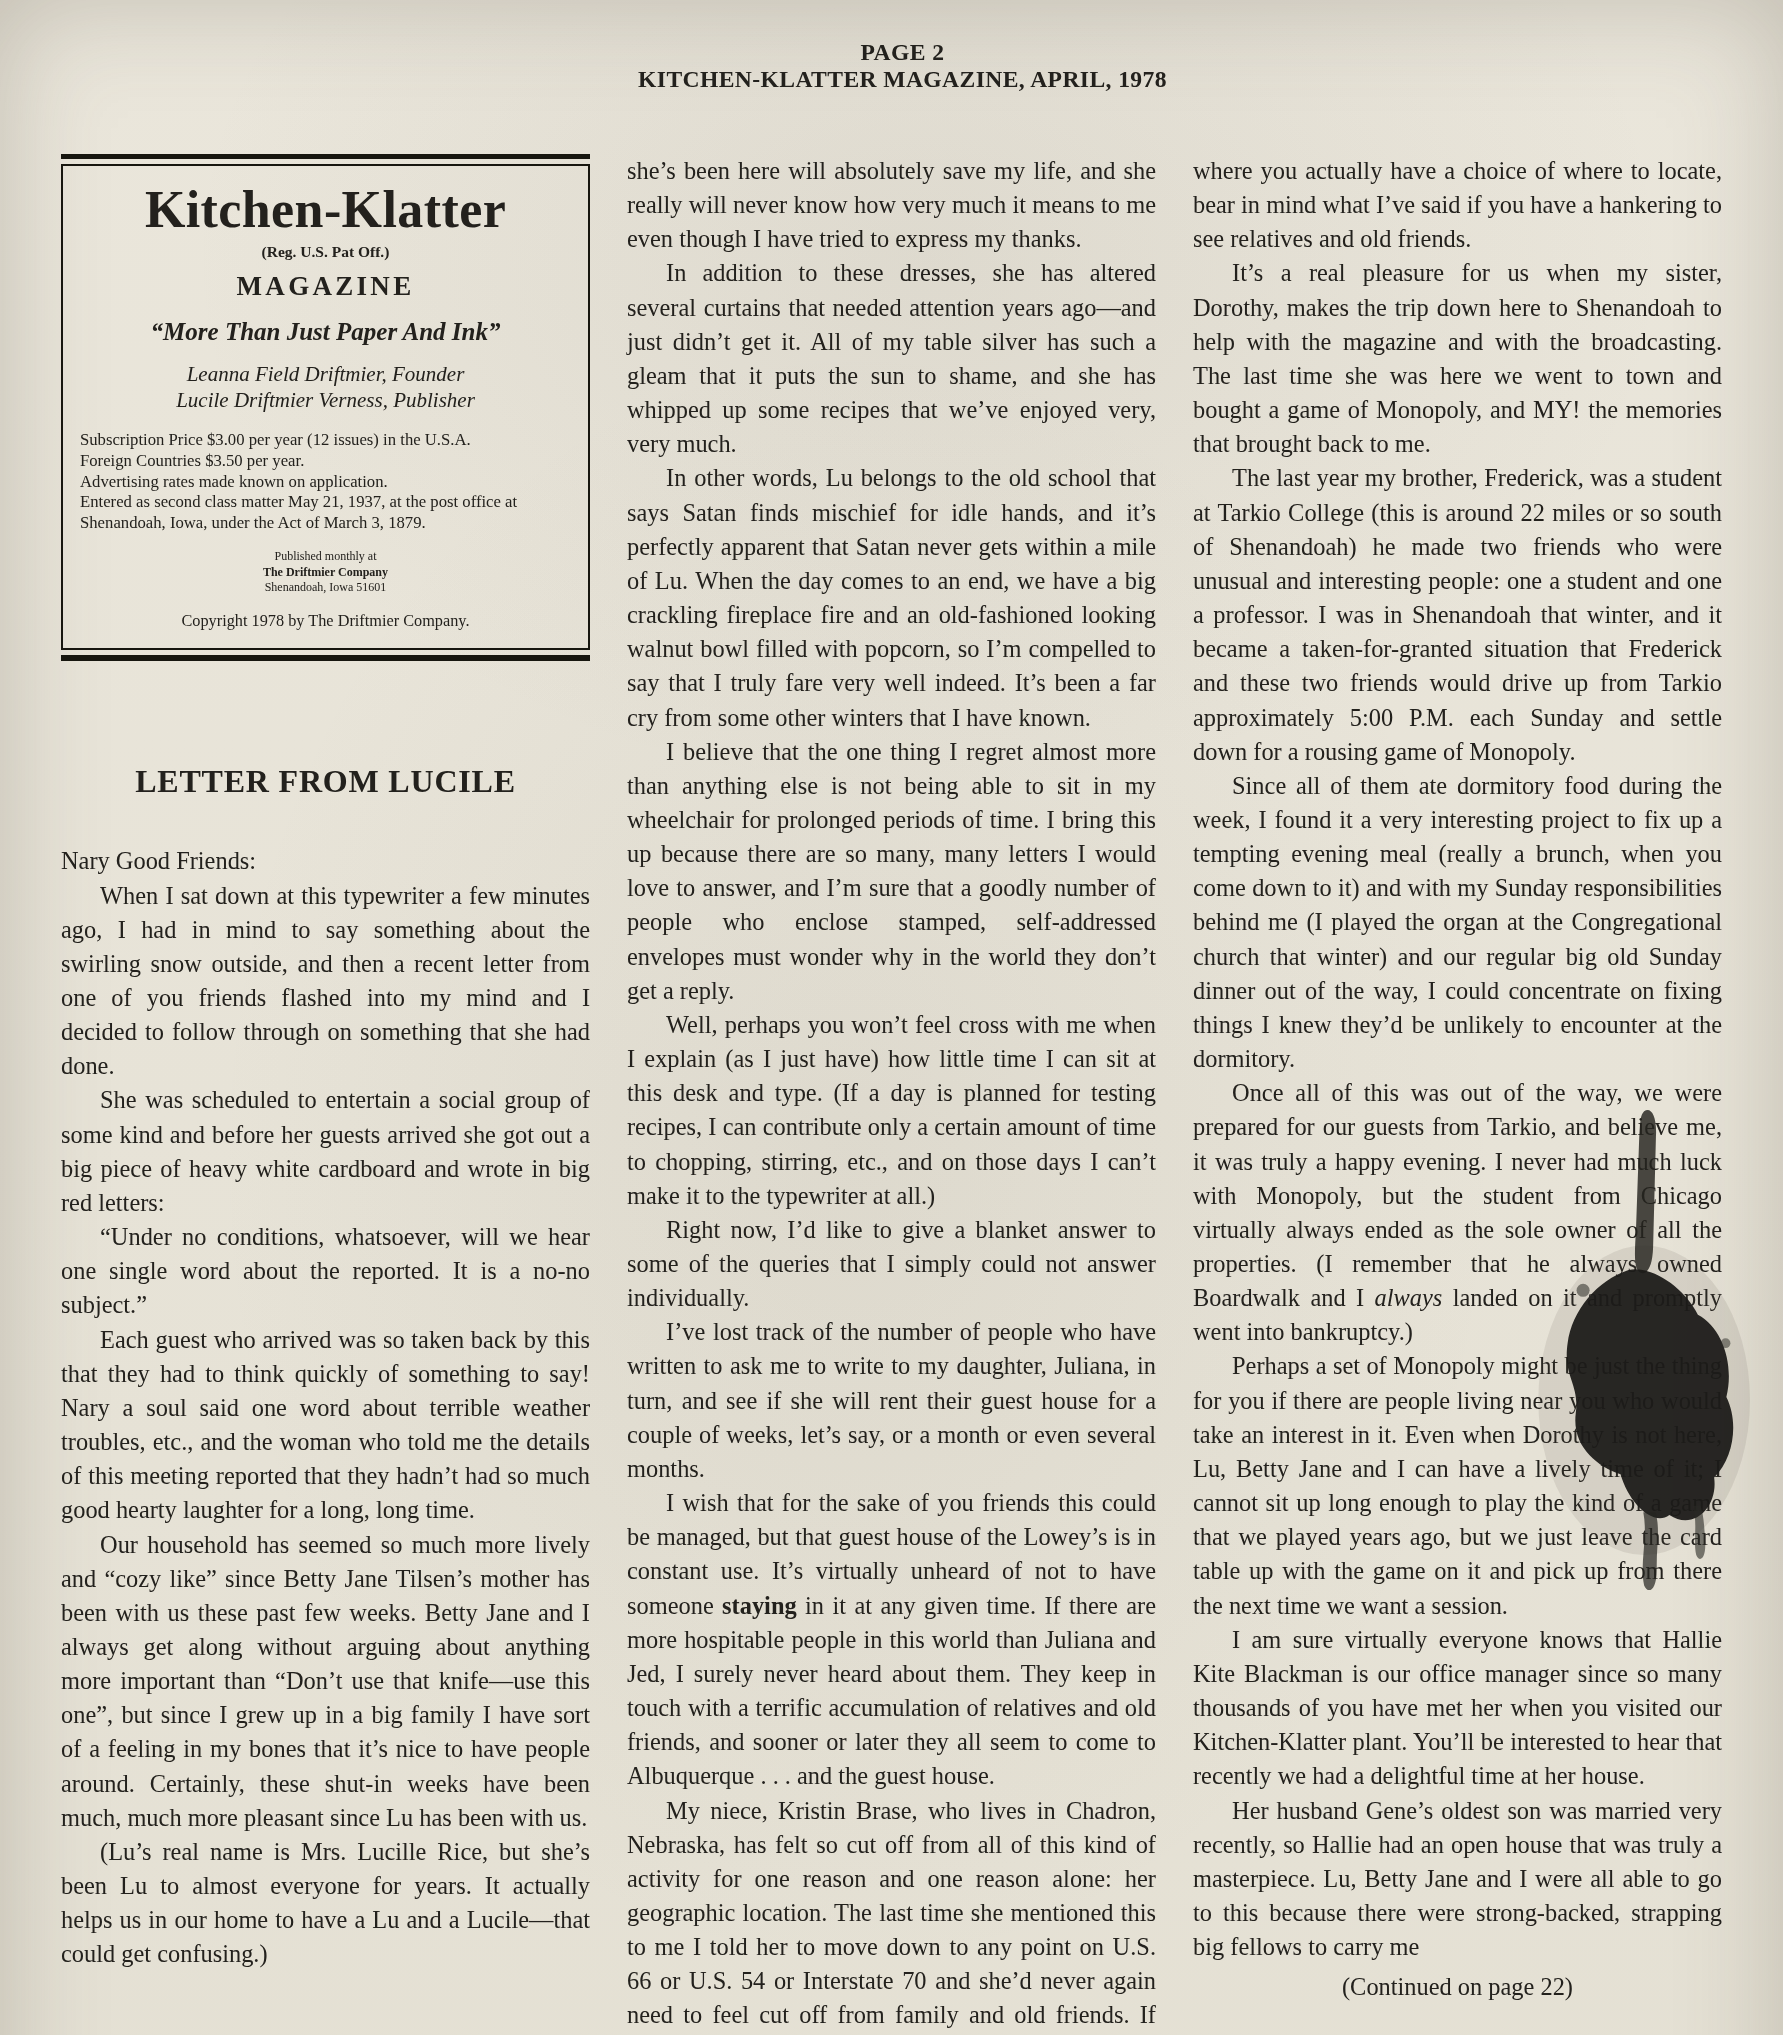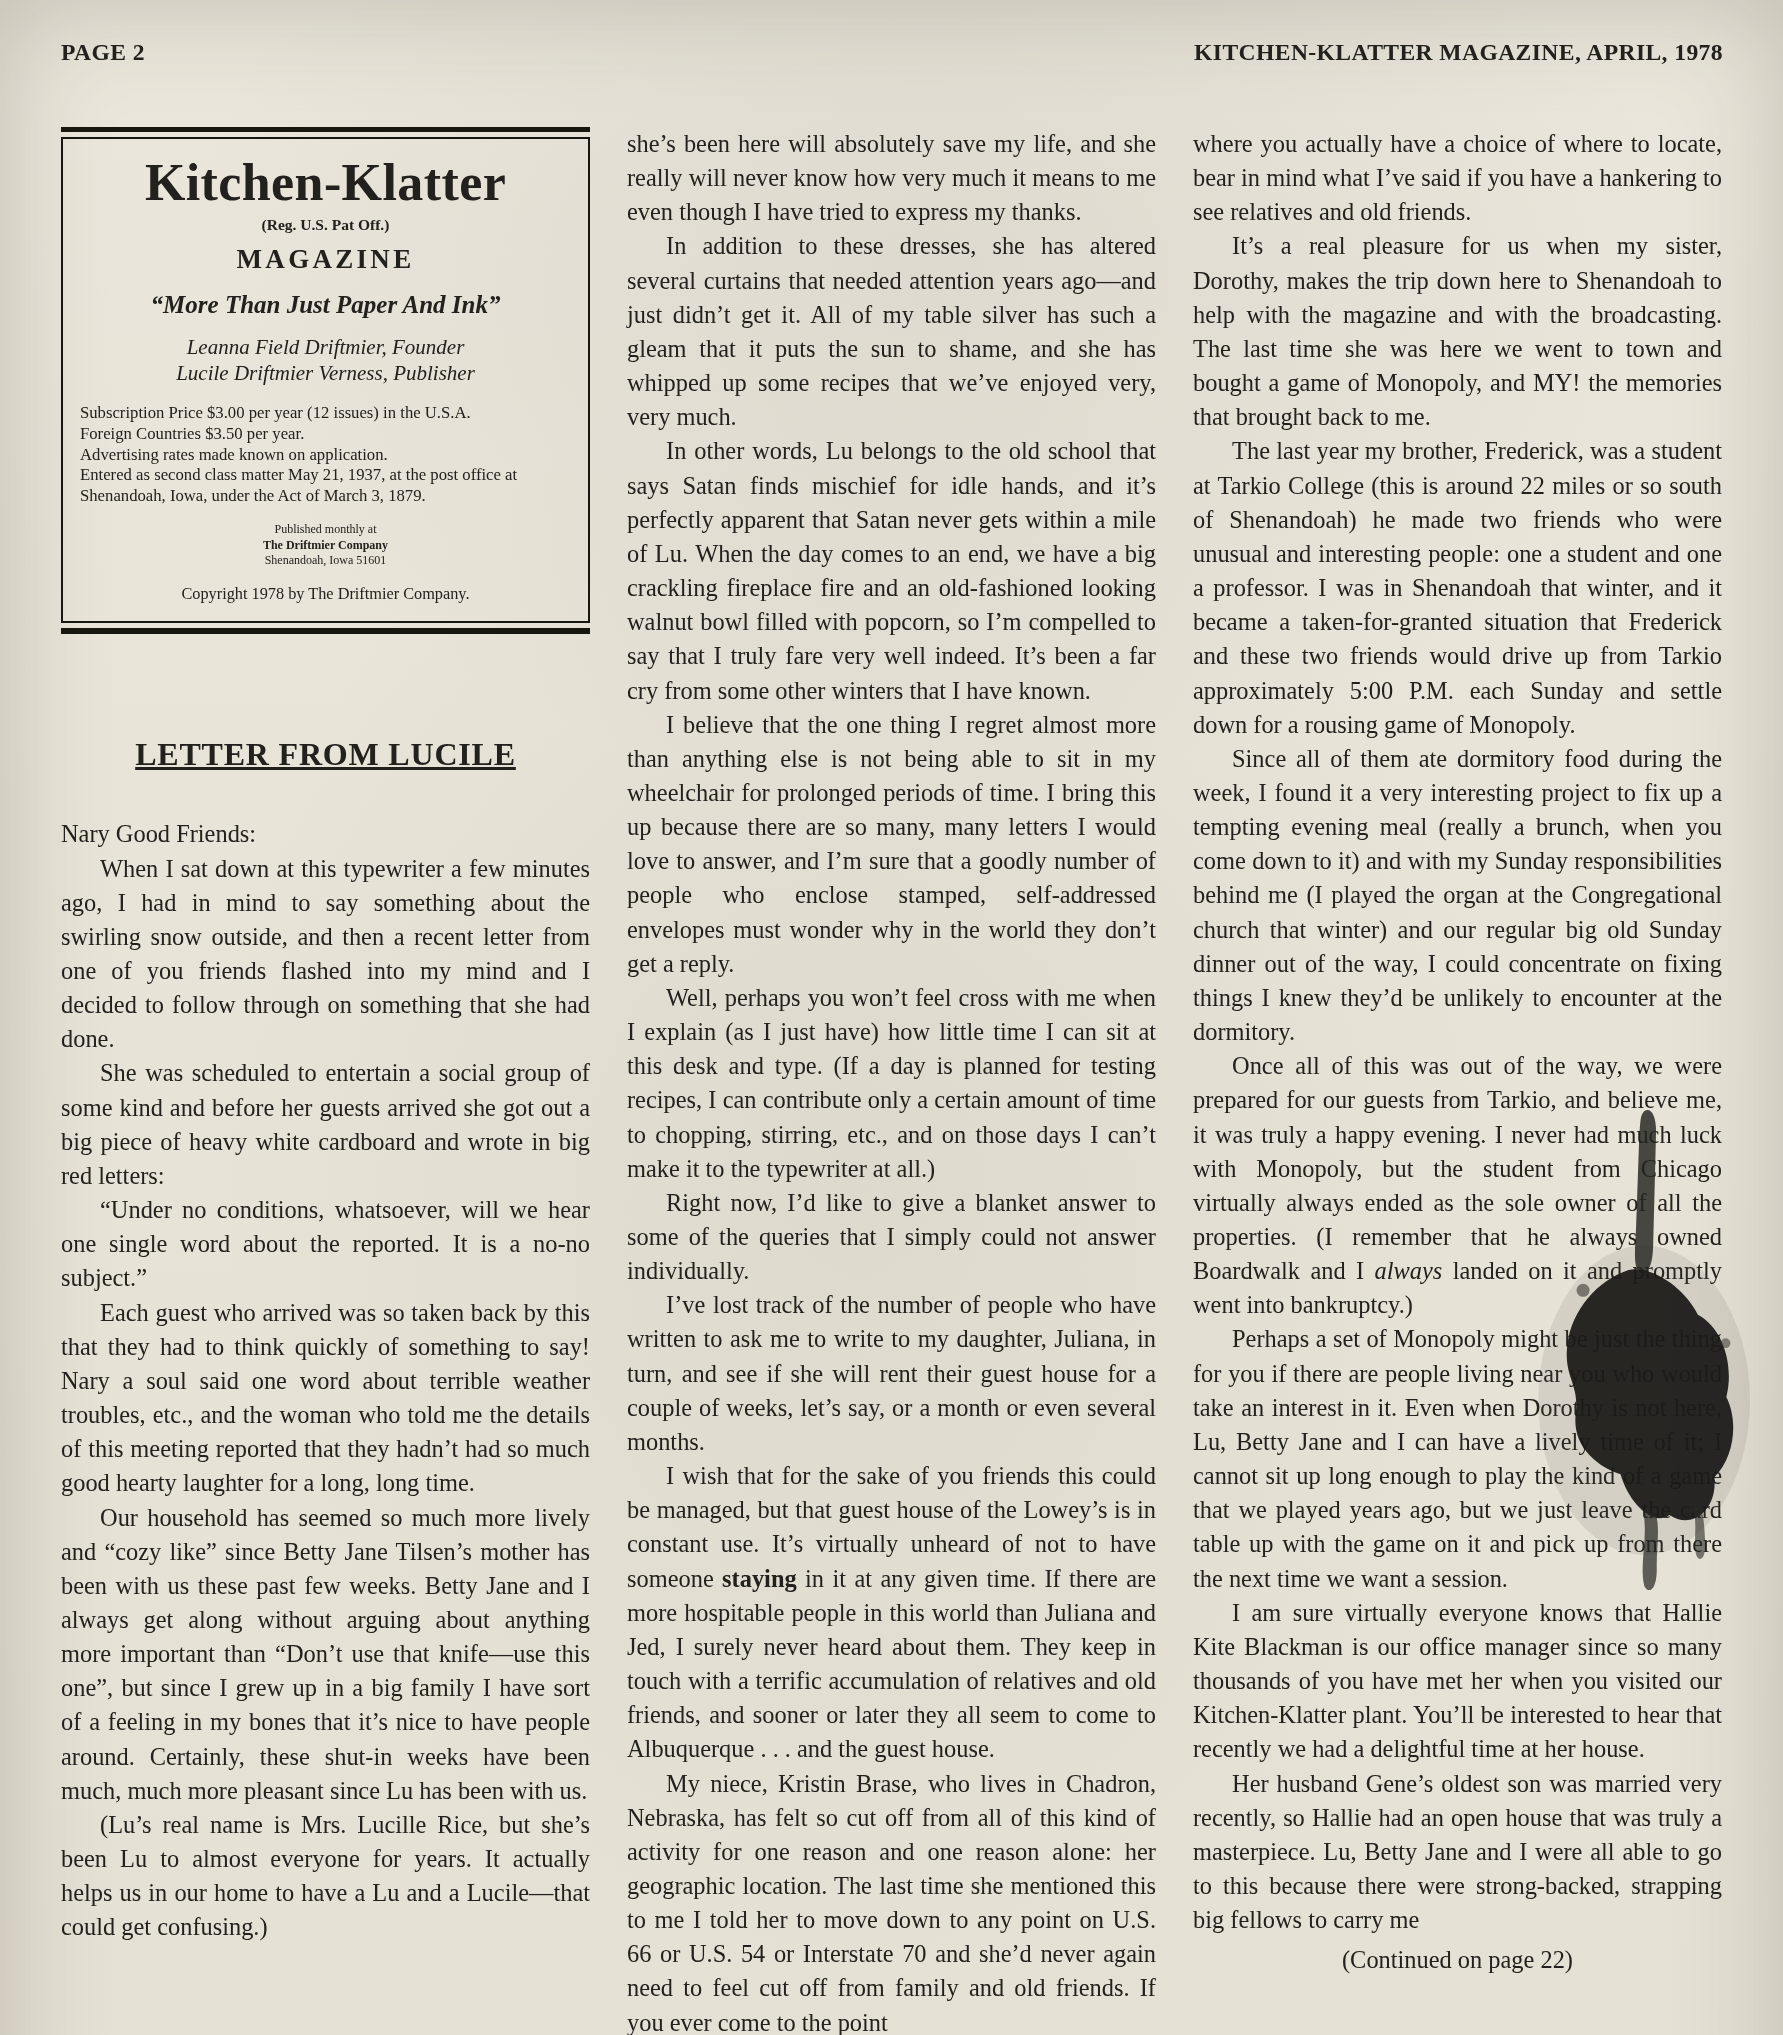--- a/index.html
+++ b/index.html
@@ -11,22 +11,22 @@
     color:#23211d;
     font-family:"Liberation Serif","DejaVu Serif",serif;
     background:
       radial-gradient(ellipse 1058px 773px at 52% 10%, rgba(120,114,102,0.10), transparent 70%),
       radial-gradient(ellipse 896px 1140px at 48% 45%, rgba(110,104,92,0.08), transparent 72%),
       linear-gradient(#eae6db, #e3dfd2);
     box-shadow: inset 0 0 106px rgba(88,82,70,0.28);
   }
   .header {
     display:flex; justify-content:space-between; align-items:center;
-    padding:39px 61px 0 61px;
-    font-weight:bold; font-size:23.6px; letter-spacing:0.4px;
+    padding:39px 40px 0 61px;
+    font-weight:bold; font-size:23.6px; letter-spacing:0.4px;flex-direction:column;
   }
   .cols {
     display:flex; gap:37px;
     padding:0 61px;
     margin-top:61px;
   }
   .col {
     width:529px; flex:0 0 529px;
     font-size:24.4px; line-height:1.4;
     text-align:justify;
@@ -53,21 +53,20 @@
   .mh-sub { text-align:left; font-size:16.7px; line-height:1.24; margin-top:17px; }
   .mh-pub { margin-top:15.5px; font-size:12px; line-height:1.28; }
   .mh-pub .company { font-weight:bold; }
   .mh-copy { font-size:16.3px; margin-top:14.7px; }
 
   .article-heading {
     text-align:center;
     font-size:32px; font-weight:bold;
     letter-spacing:0.8px;
     margin:98px 0 41px 0;
-    text-decoration:underline;
   }
 
   .ink-blot { position:absolute; left:1522px; top:1099px; pointer-events:none; }
 </style>
 </head>
 <body>
 
 <div class="page">
 
   <div class="header">

